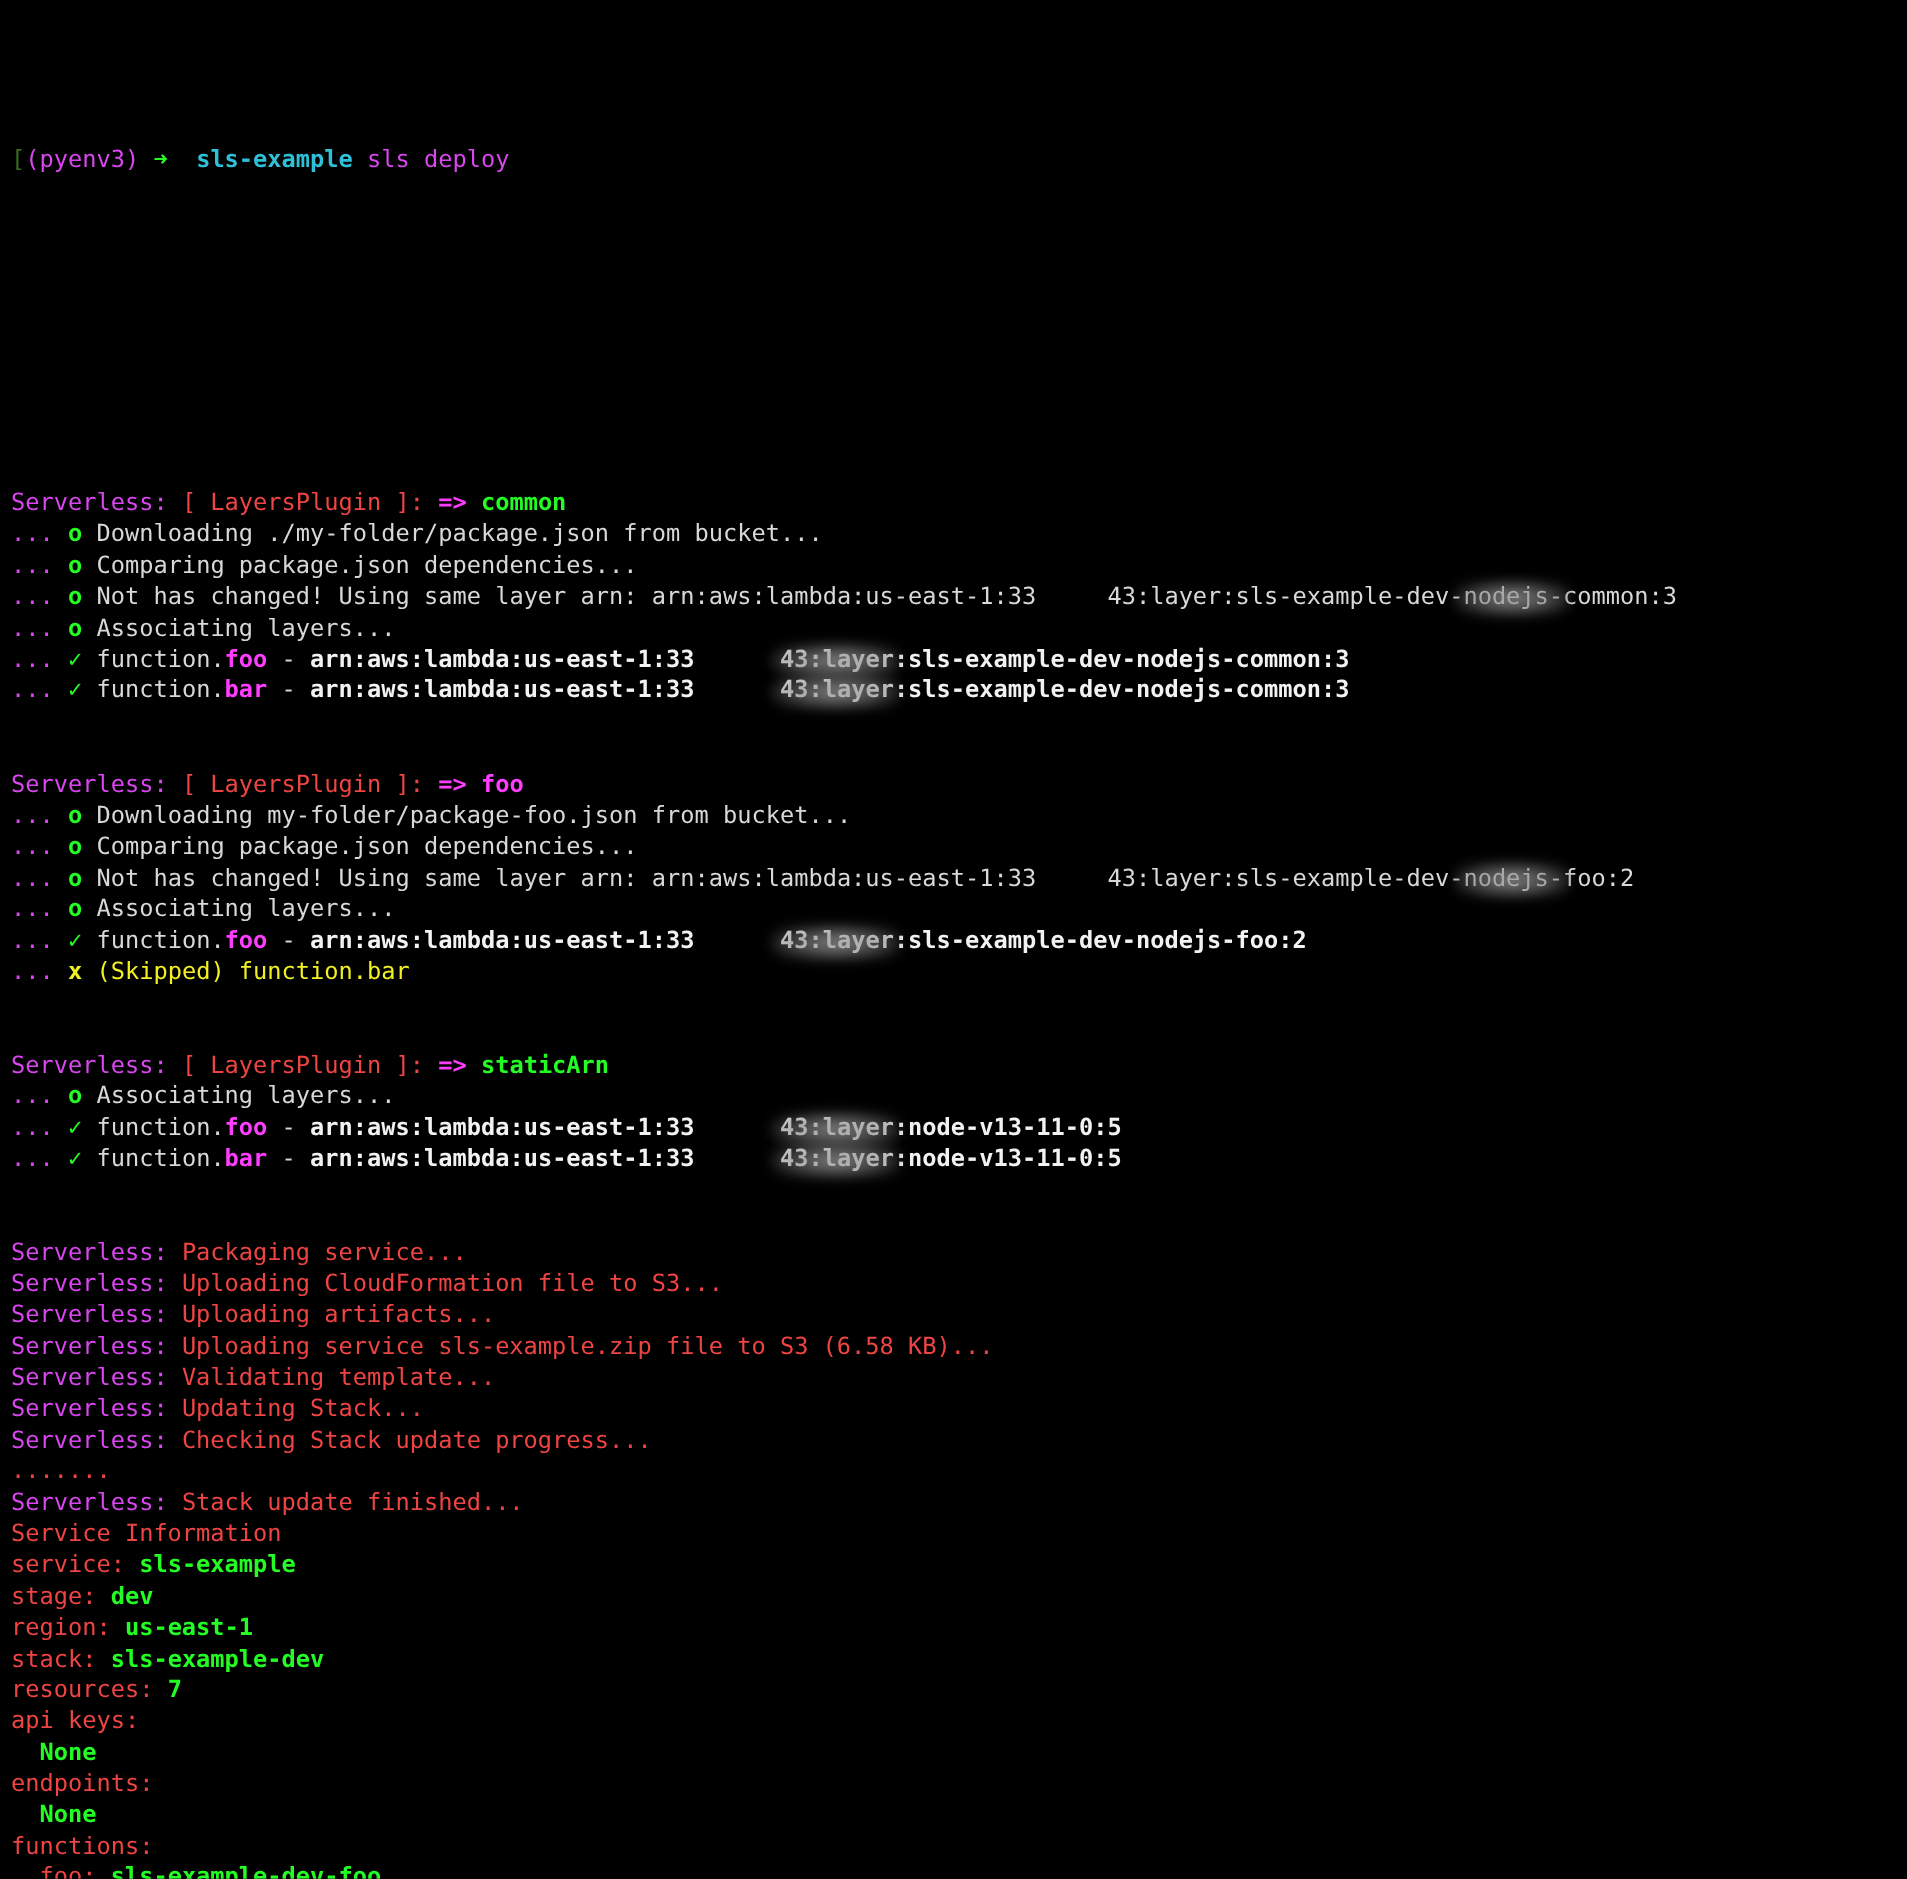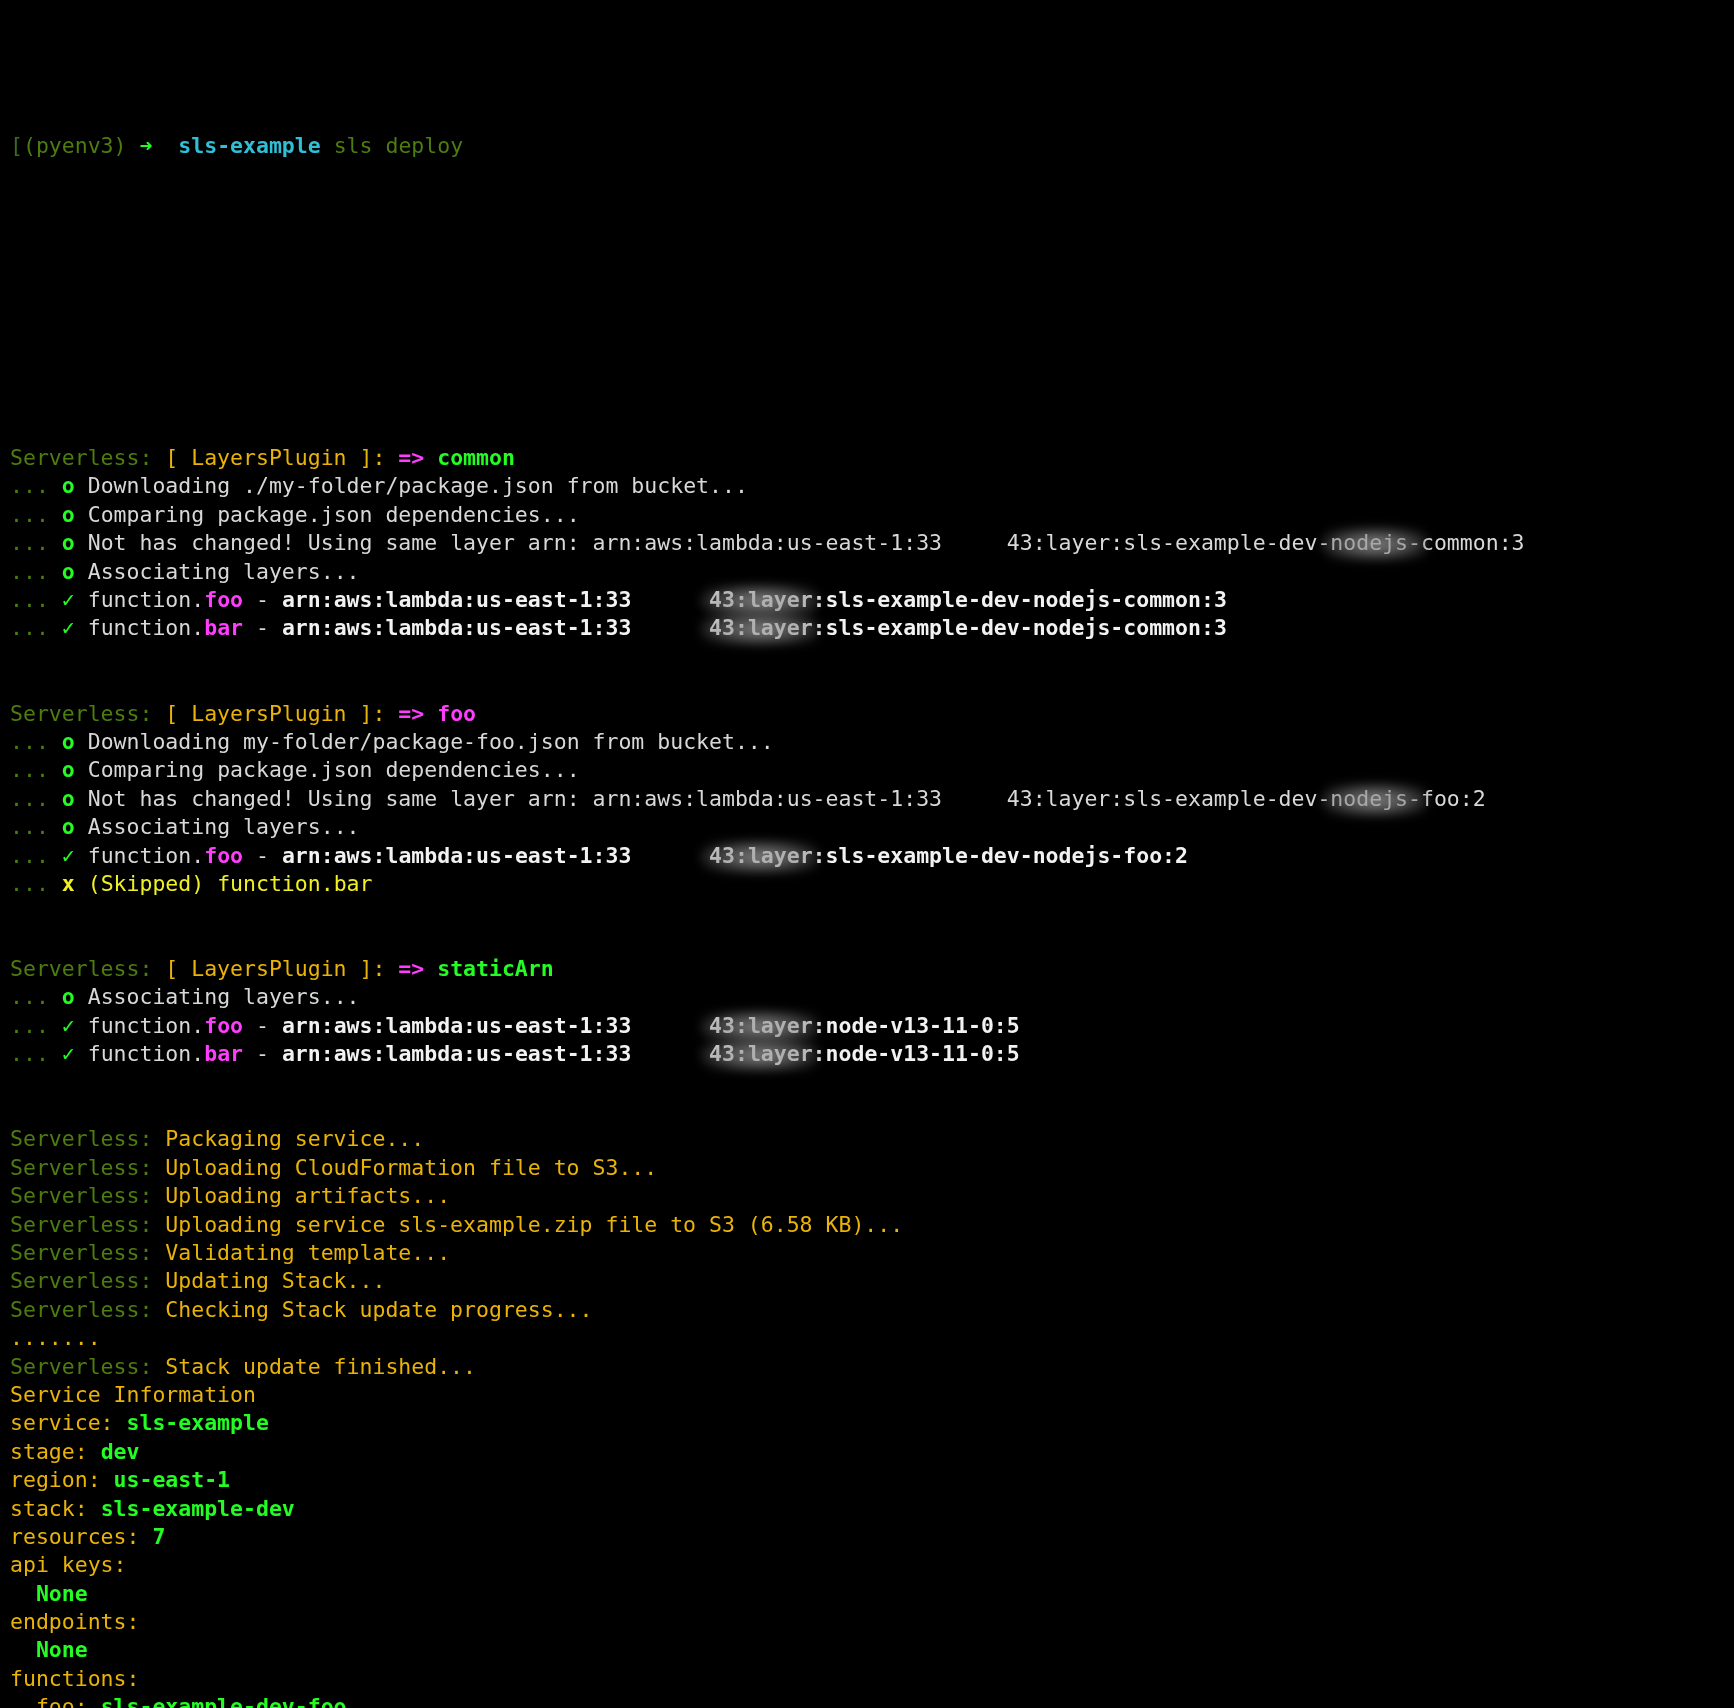--- a/index.html
+++ b/index.html
@@ -17,23 +17,23 @@
     padding: 18px 0 0 10px;
     font-size: 21.5px;
     line-height: 28.4px;
     white-space: pre;
     letter-spacing: 0px;
   }
   .ln { height: 28.4px; }
   .blank { height: 28.4px; }
 
   
-  .green      { color: #4d7c0f; }
+  .green      { color: #d946ef; }
   .bgreen     { color: #23fd23; font-weight: bold; }
-  .yellow     { color: #eab308; }
+  .yellow     { color: #ef4444; }
   .byellow    { color: #f0f023; font-weight: normal; }
   .cyan       { color: #2fc0d8; font-weight: bold; }
   .bmagenta   { color: #ff3dff; font-weight: bold; }
   .white      { color: #d8d8d8; }
   .bwhite     { color: #f2f2f2; font-weight: bold; }
   .dim        { color: #3a6b22; }
   .grey       { color: #8a8a8a; }
   .under      { }
   .bold       { font-weight: bold; }
 

